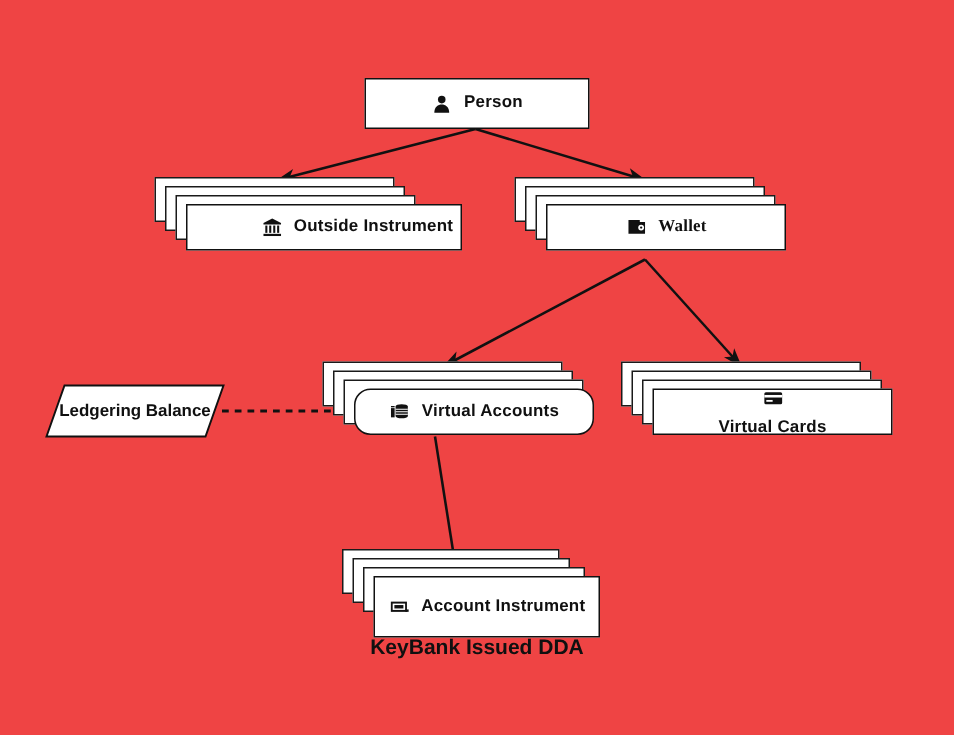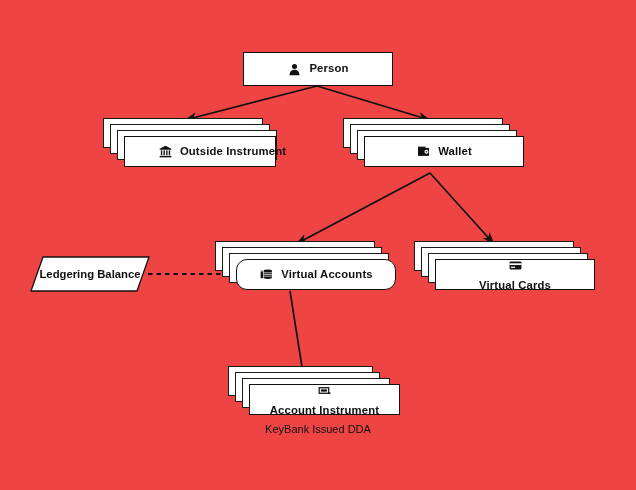--- a/index.html
+++ b/index.html
@@ -83,22 +83,22 @@
     font-size: 11.3px;
     font-weight: bold;
     color: #101010;
     white-space: nowrap;
     text-align: right;
   }
 
   
   .caption {
     position: absolute;
-    font-size: 11px;
-    font-weight: normal;
+    font-size: 14px;
+    font-weight: bold;
     color: #101010;
     white-space: nowrap;
     text-align: center;
   }
 </style>
 </head>
 <body>
 
 <div id="canvas">
 
@@ -131,40 +131,40 @@
         </svg>
       </span>
       <span class="node-label">Person</span>
     </div>
   </div>
 
   <div class="node" style="left:103px; top:118px; width:180px; height:52px;">
     <div class="stack-layer" style="left:0px; top:0px; width:160px; height:30px;"></div>
     <div class="stack-layer" style="left:7px; top:6px; width:160px; height:30px;"></div>
     <div class="stack-layer" style="left:14px; top:12px; width:160px; height:30px;"></div>
-    <div class="card-face" style="left:21px; top:18px; width:152px; height:31px;padding-left:44px;">
+    <div class="card-face" style="left:21px; top:18px; width:184px; height:31px;padding-left:44px;">
       <span class="node-icon">
         <svg viewBox="0 0 16 16" width="13" height="13">
           <path d="M8 0.8 L15.2 4.6 L15.2 5.7 L0.8 5.7 L0.8 4.6 Z" fill="#111111"></path>
           <rect x="2.3" y="6.6" width="1.7" height="6.0" fill="#111111"></rect>
           <rect x="5.5" y="6.6" width="1.7" height="6.0" fill="#111111"></rect>
           <rect x="8.8" y="6.6" width="1.7" height="6.0" fill="#111111"></rect>
           <rect x="12.0" y="6.6" width="1.7" height="6.0" fill="#111111"></rect>
           <rect x="0.8" y="13.4" width="14.4" height="1.8" fill="#111111"></rect>
         </svg>
       </span>
       <span class="node-label">Outside Instrument</span>
     </div>
   </div>
 
   <div class="node" style="left:343px; top:118px; width:180px; height:52px;">
     <div class="stack-layer" style="left:0px; top:0px; width:160px; height:30px;"></div>
     <div class="stack-layer" style="left:7px; top:6px; width:160px; height:30px;"></div>
     <div class="stack-layer" style="left:14px; top:12px; width:160px; height:30px;"></div>
-    <div class="card-face" style="left:21px; top:18px; width:160px; height:31px;">
+    <div class="card-face" style="left:21px; top:18px; width:160px; height:31px;font-family:Liberation Serif, serif;">
       <span class="node-icon">
         <svg viewBox="0 0 16 16" width="13" height="13">
           <path d="M1.2 3.6 L1.2 13.4 L14.8 13.4 L14.8 3.6 Z" fill="#111111"></path>
           <path d="M1.2 3.6 L1.2 2.0 L10.5 2.0 L10.5 3.6 Z" fill="#111111"></path>
           <circle cx="11.6" cy="8.3" r="2.4" fill="#ffffff"></circle>
           <circle cx="11.6" cy="8.3" r="0.95" fill="#111111"></circle>
         </svg>
       </span>
       <span class="node-label">Wallet</span>
     </div>
@@ -211,21 +211,21 @@
         </svg>
       </span>
       <span class="node-label">Virtual Cards</span>
     </div>
   </div>
 
   <div class="node" style="left:228px; top:366px; width:180px; height:52px;">
     <div class="stack-layer" style="left:0px; top:0px; width:145px; height:30px;"></div>
     <div class="stack-layer" style="left:7px; top:6px; width:145px; height:30px;"></div>
     <div class="stack-layer" style="left:14px; top:12px; width:148px; height:30px;"></div>
-    <div class="card-face" style="left:21px; top:18px; width:151px; height:31px;flex-direction:column;">
+    <div class="card-face" style="left:21px; top:18px; width:151px; height:41px;">
       <span class="node-icon">
         <svg viewBox="0 0 16 16" width="13" height="13">
           <rect x="0.7" y="3.8" width="13.2" height="8.4" fill="#111111"></rect>
           <rect x="2.2" y="5.4" width="10.2" height="5.2" fill="#ffffff"></rect>
           <rect x="3.6" y="6.6" width="7.4" height="2.8" fill="#111111"></rect>
           <rect x="12.6" y="10.2" width="2.7" height="2.0" fill="#111111"></rect>
         </svg>
       </span>
       <span class="node-label">Account Instrument</span>
     </div>

